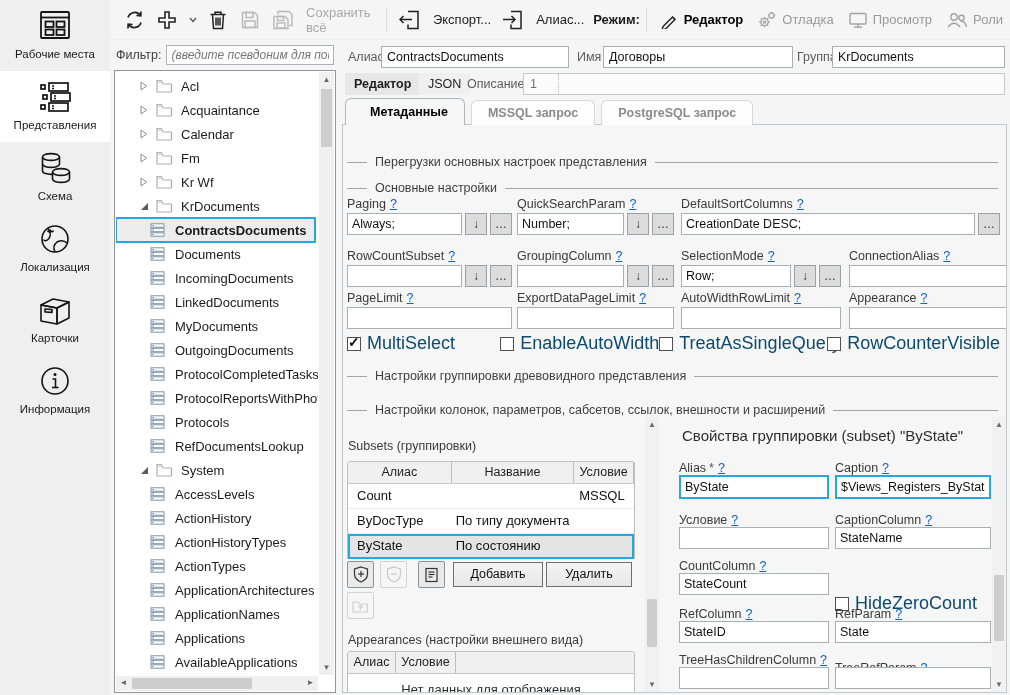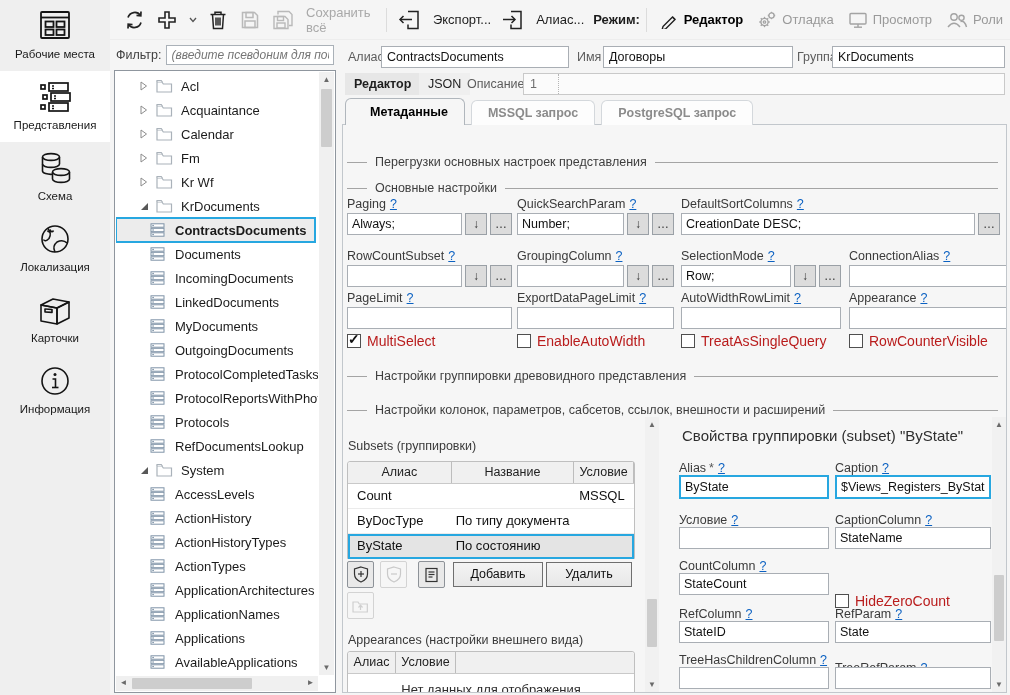--- a/index.html
+++ b/index.html
@@ -92,21 +92,21 @@
   .mini-btn { width:22px; height:22px; margin-left:3px; border:1px solid #9aa0a6; background:#dcdcdc;
     font-size:12px; color:#333; text-align:center; line-height:20px; cursor:pointer; flex:0 0 22px; }
   .help { color:#0b61c2; text-decoration:underline; cursor:pointer; margin-left:4px; }
   .req { color:#555; margin-left:3px; }
 
   .cb { display:flex; align-items:center; cursor:pointer; }
   .cb-box { width:14px; height:14px; border:1px solid #4f4f4f; background:#fff; margin-right:6px;
     position:relative; flex:0 0 14px; }
   .cb .cb-mark { display:none; position:absolute; left:0px; top:-4px; font-size:14px; font-weight:bold; color:#111; }
   .cb.is-checked .cb-mark { display:block; }
-  .cb-label { font-size:14px; color:#b91c1c; }
+  .cb-label { font-size:18px; color:#0c4a6e; }
 
   
   #subcol { position:absolute; left:0; top:292px; width:300px; bottom:0; }
   .col-title { position:absolute; left:5px; font-size:12.5px; color:#3a3a3a; }
   .stable { position:absolute; left:4px; width:288px; background:#fff; border:1px solid #bfbfbf; border-radius:3px 3px 0 0; }
   .stable-head { display:flex; height:22px; background:#f0f0f0; border-bottom:1px solid #c9c9c9; border-radius:3px 3px 0 0; }
   .stable-head .hc { font-size:12.5px; color:#222; text-align:center; line-height:21px; border-right:1px solid #bdbdbd; }
   .srow { display:flex; height:25px; border-bottom:1px solid #ebebeb; background:#fff; cursor:pointer; }
   .srow .c { line-height:24px; font-size:13px; color:#111; overflow:hidden; white-space:nowrap; }
   .srow.is-selected { outline:2px solid #27a7e0; outline-offset:-2px; background:#e4e4e4; }

